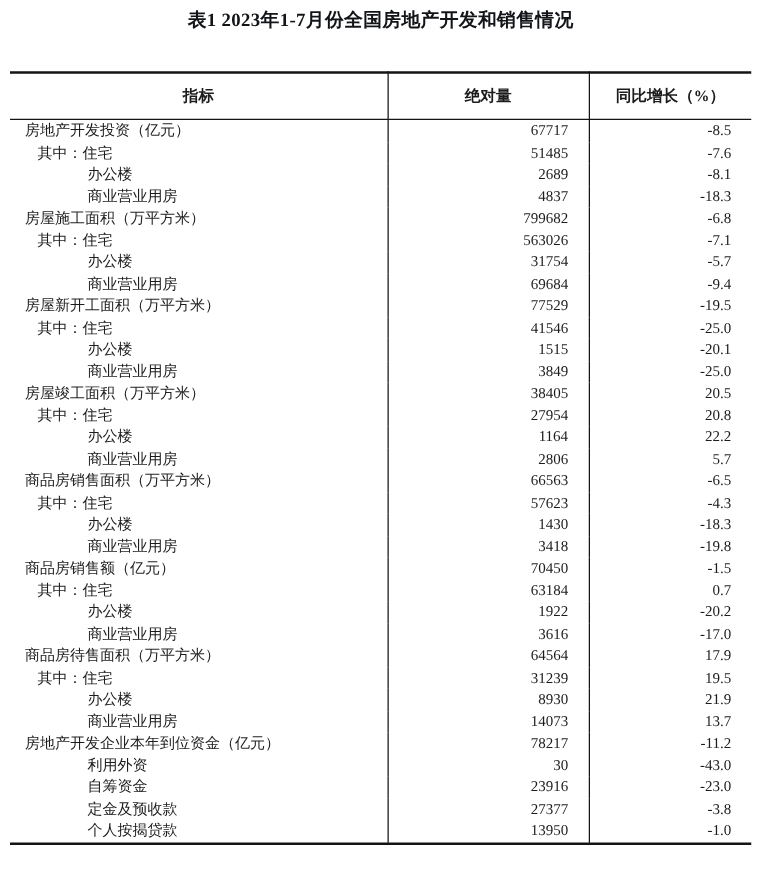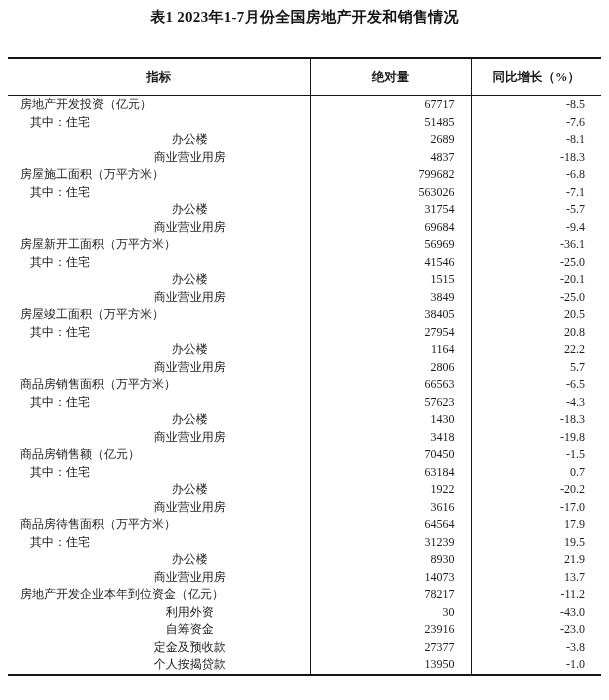--- a/index.html
+++ b/index.html
@@ -46,21 +46,21 @@
     padding: 0;
     font-size: 12px;
     line-height: 17.5px;
     white-space: nowrap;
     overflow: hidden;
     color: #1c1c1c;
   }
   td.ind  { text-align: left; }
   td.lvl0 { padding-left: 12px; }
   td.lvl1 { padding-left: 22px; margin-top: 20px; }
-  td.lvl2 { padding-left: 62px; text-align: center; }
+  td.lvl2 { padding-left: 62px; }
   td.num  { text-align: right; padding-right: 16px; }
 </style>
 </head>
 <body>
 
 <div>
 
   <div class="page-title">
     <span class="tbl-label">表1</span><span>2023年1-7月份全国房地产开发和销售情况</span>
   </div>
@@ -114,22 +114,22 @@
           <td class="num v">31754</td>
           <td class="num">-5.7</td>
         </tr>
         <tr>
           <td class="ind v lvl2">商业营业用房</td>
           <td class="num v">69684</td>
           <td class="num">-9.4</td>
         </tr>
         <tr>
           <td class="ind v lvl0">房屋新开工面积（万平方米）</td>
-          <td class="num v">56969</td>
-          <td class="num">-36.1</td>
+          <td class="num v">77529</td>
+          <td class="num">-19.5</td>
         </tr>
         <tr>
           <td class="ind v lvl1">其中：住宅</td>
           <td class="num v">41546</td>
           <td class="num">-25.0</td>
         </tr>
         <tr>
           <td class="ind v lvl2">办公楼</td>
           <td class="num v">1515</td>
           <td class="num">-20.1</td>

